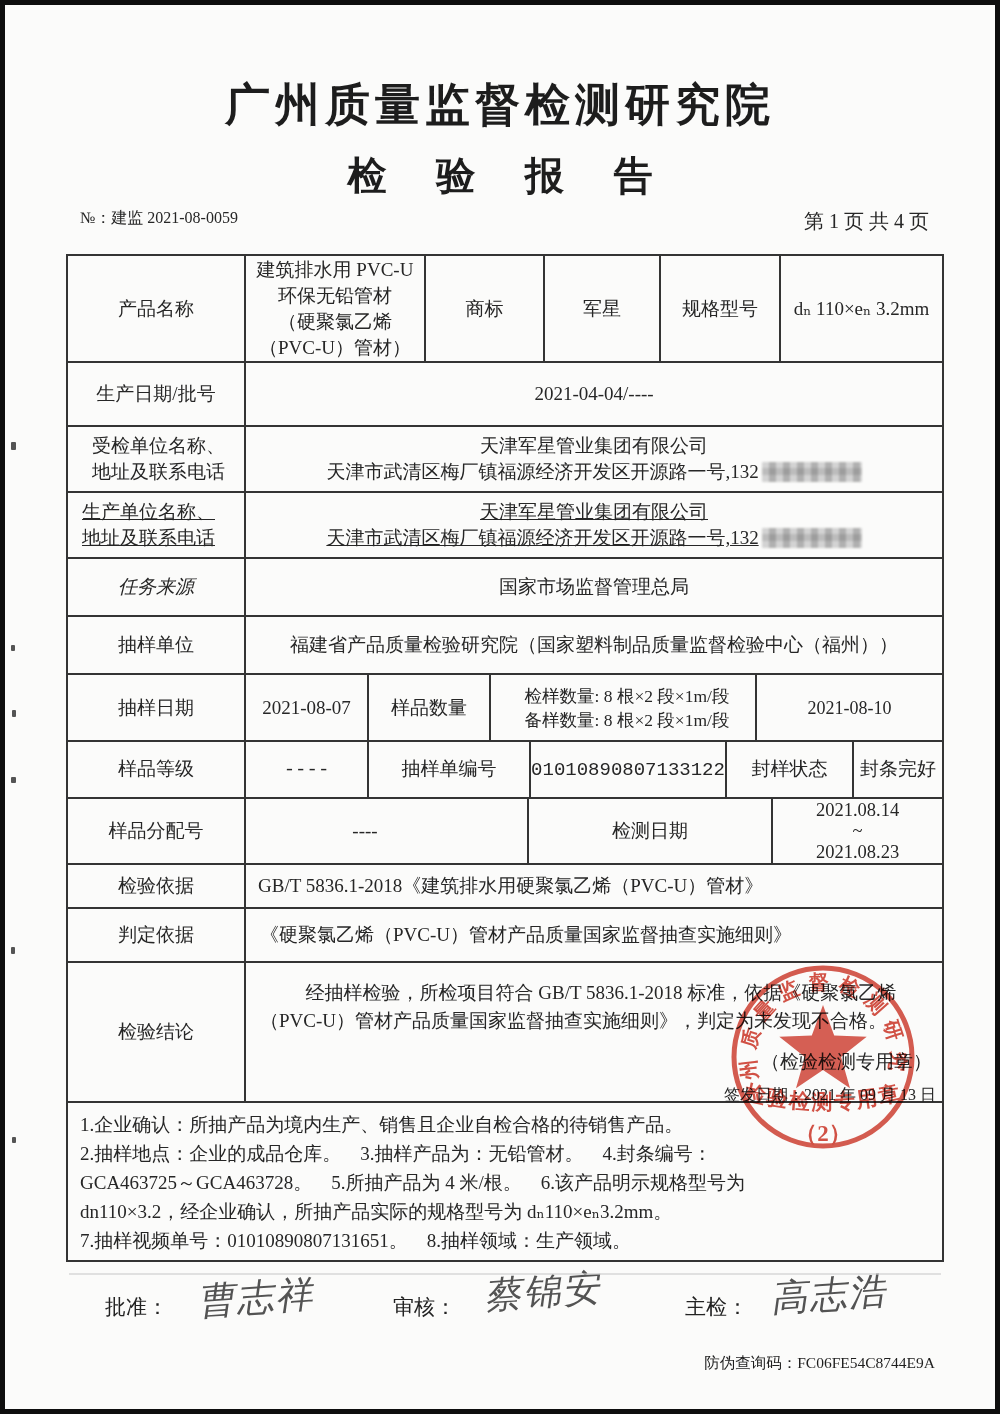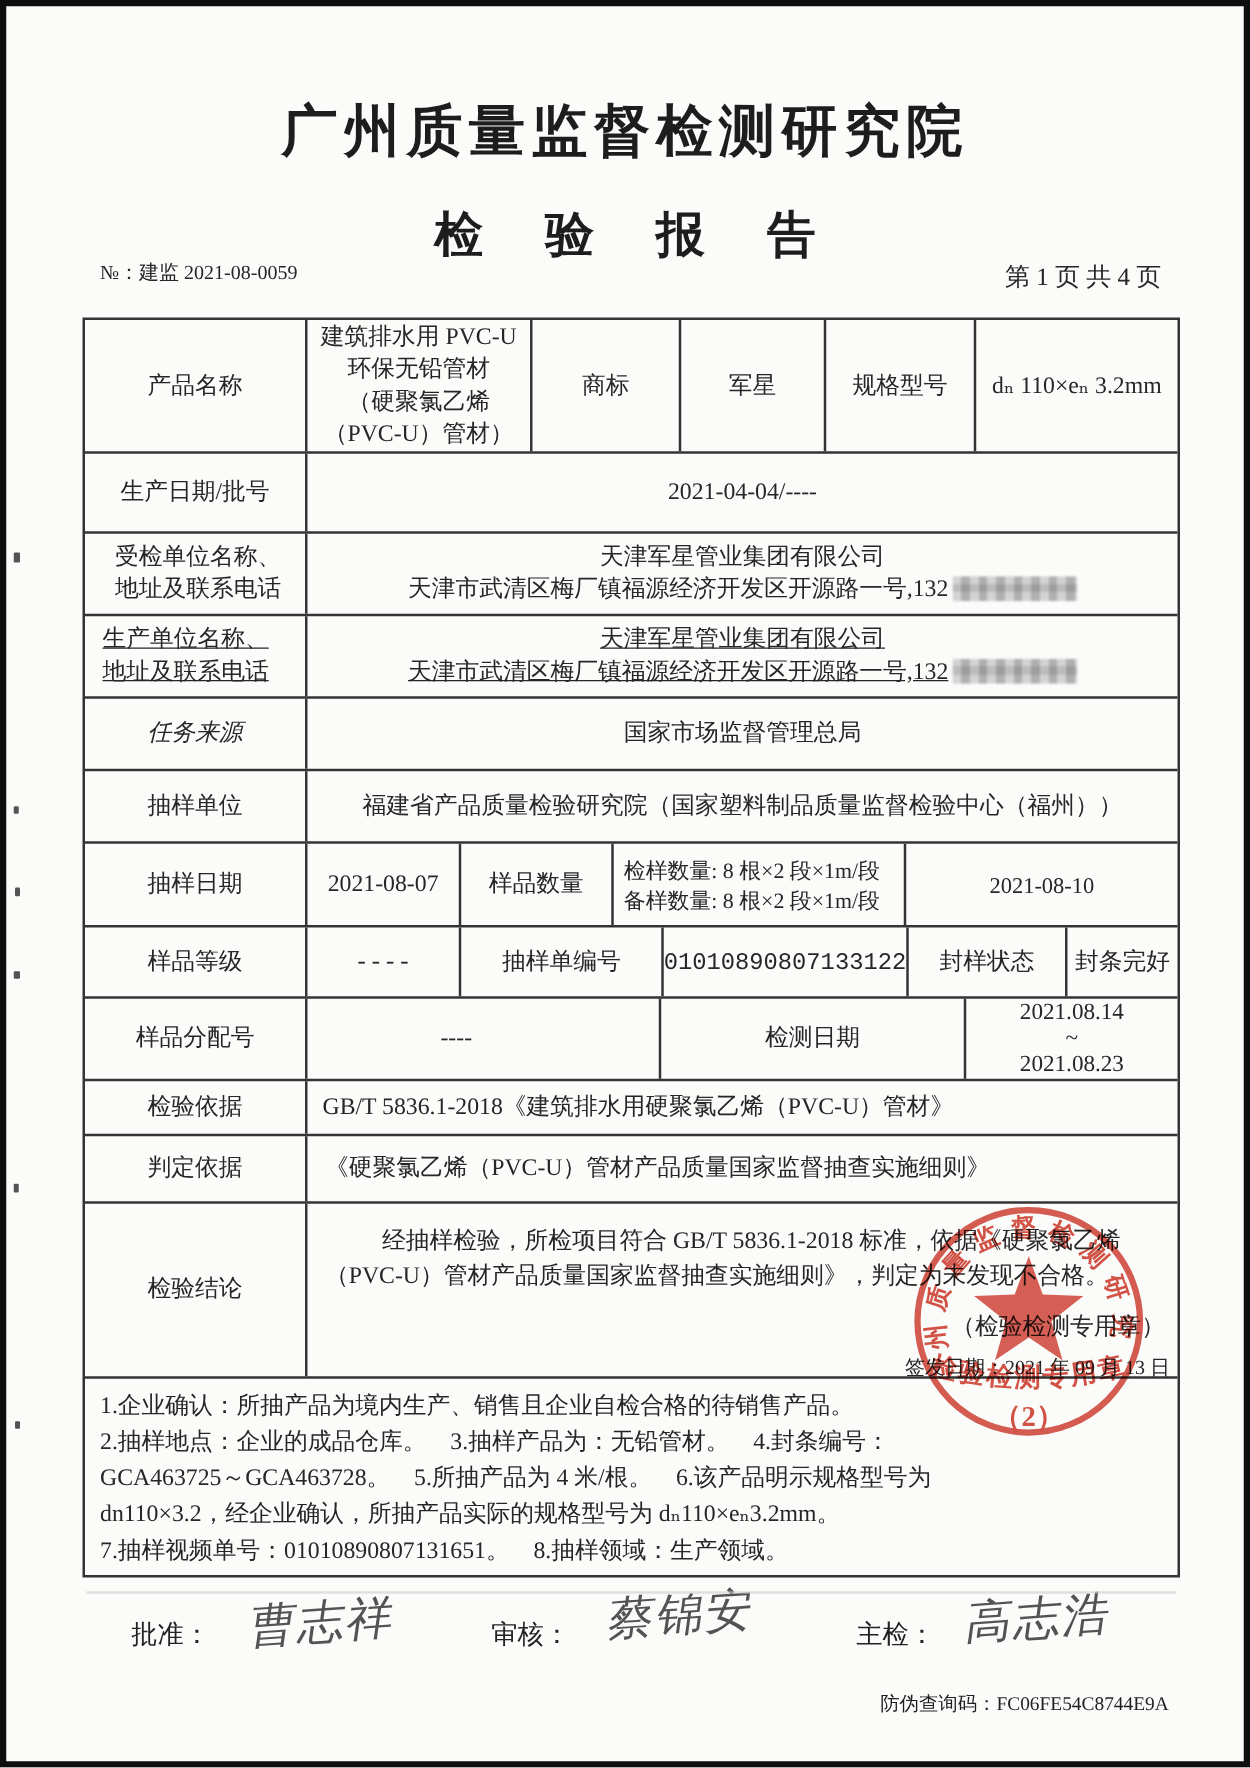--- a/index.html
+++ b/index.html
@@ -12,21 +12,21 @@
     font-family:"Liberation Serif","DejaVu Serif",serif;
     color:#262626;
     overflow:hidden;
   }
   .org-title{
     position:absolute;top:70px;left:0;width:100%;
     text-align:center;font-size:45px;font-weight:bold;
     letter-spacing:5px;color:#1d1d1d;
   }
   .doc-title{
-    position:absolute;top:156px;left:0;width:100%;
+    position:absolute;top:144px;left:0;width:100%;
     text-align:center;font-size:39px;font-weight:bold;
     letter-spacing:20px;text-indent:20px;color:#1d1d1d;
   }
   .no-line{position:absolute;top:203px;left:75px;font-size:16px;}
   .page-info{position:absolute;top:203px;right:66px;font-size:20px;}
 
   .rtable{
     position:absolute;left:61px;top:249px;width:878px;
     border:2px solid #343434;box-sizing:border-box;
     background:transparent;
@@ -133,21 +133,21 @@
 
     <div class="trow" style="height:58px;">
       <div class="tcell" style="width:176px;">抽样单位</div>
       <div class="tcell" style="flex:1;">福建省产品质量检验研究院（国家塑料制品质量监督检验中心（福州））</div>
     </div>
 
     <div class="trow" style="height:67px;">
       <div class="tcell" style="width:176px;">抽样日期</div>
       <div class="tcell" style="width:123px;">2021-08-07</div>
       <div class="tcell" style="width:122px;">样品数量</div>
-      <div class="tcell cell-left sm" style="width:234px;padding-left:8px;">
+      <div class="tcell cell-left sm" style="width:266px;padding-left:8px;align-items:center;">
         <div>检样数量: 8 根×2 段×1m/段</div>
         <div>备样数量: 8 根×2 段×1m/段</div>
       </div>
       <div class="tcell" style="flex:1;font-size:18px;">2021-08-10</div>
     </div>
 
     <div class="trow" style="height:57px;font-family:Liberation Mono, monospace;">
       <div class="tcell" style="width:176px;">样品等级</div>
       <div class="tcell" style="width:123px;">----</div>
       <div class="tcell" style="width:162px;">抽样单编号</div>

